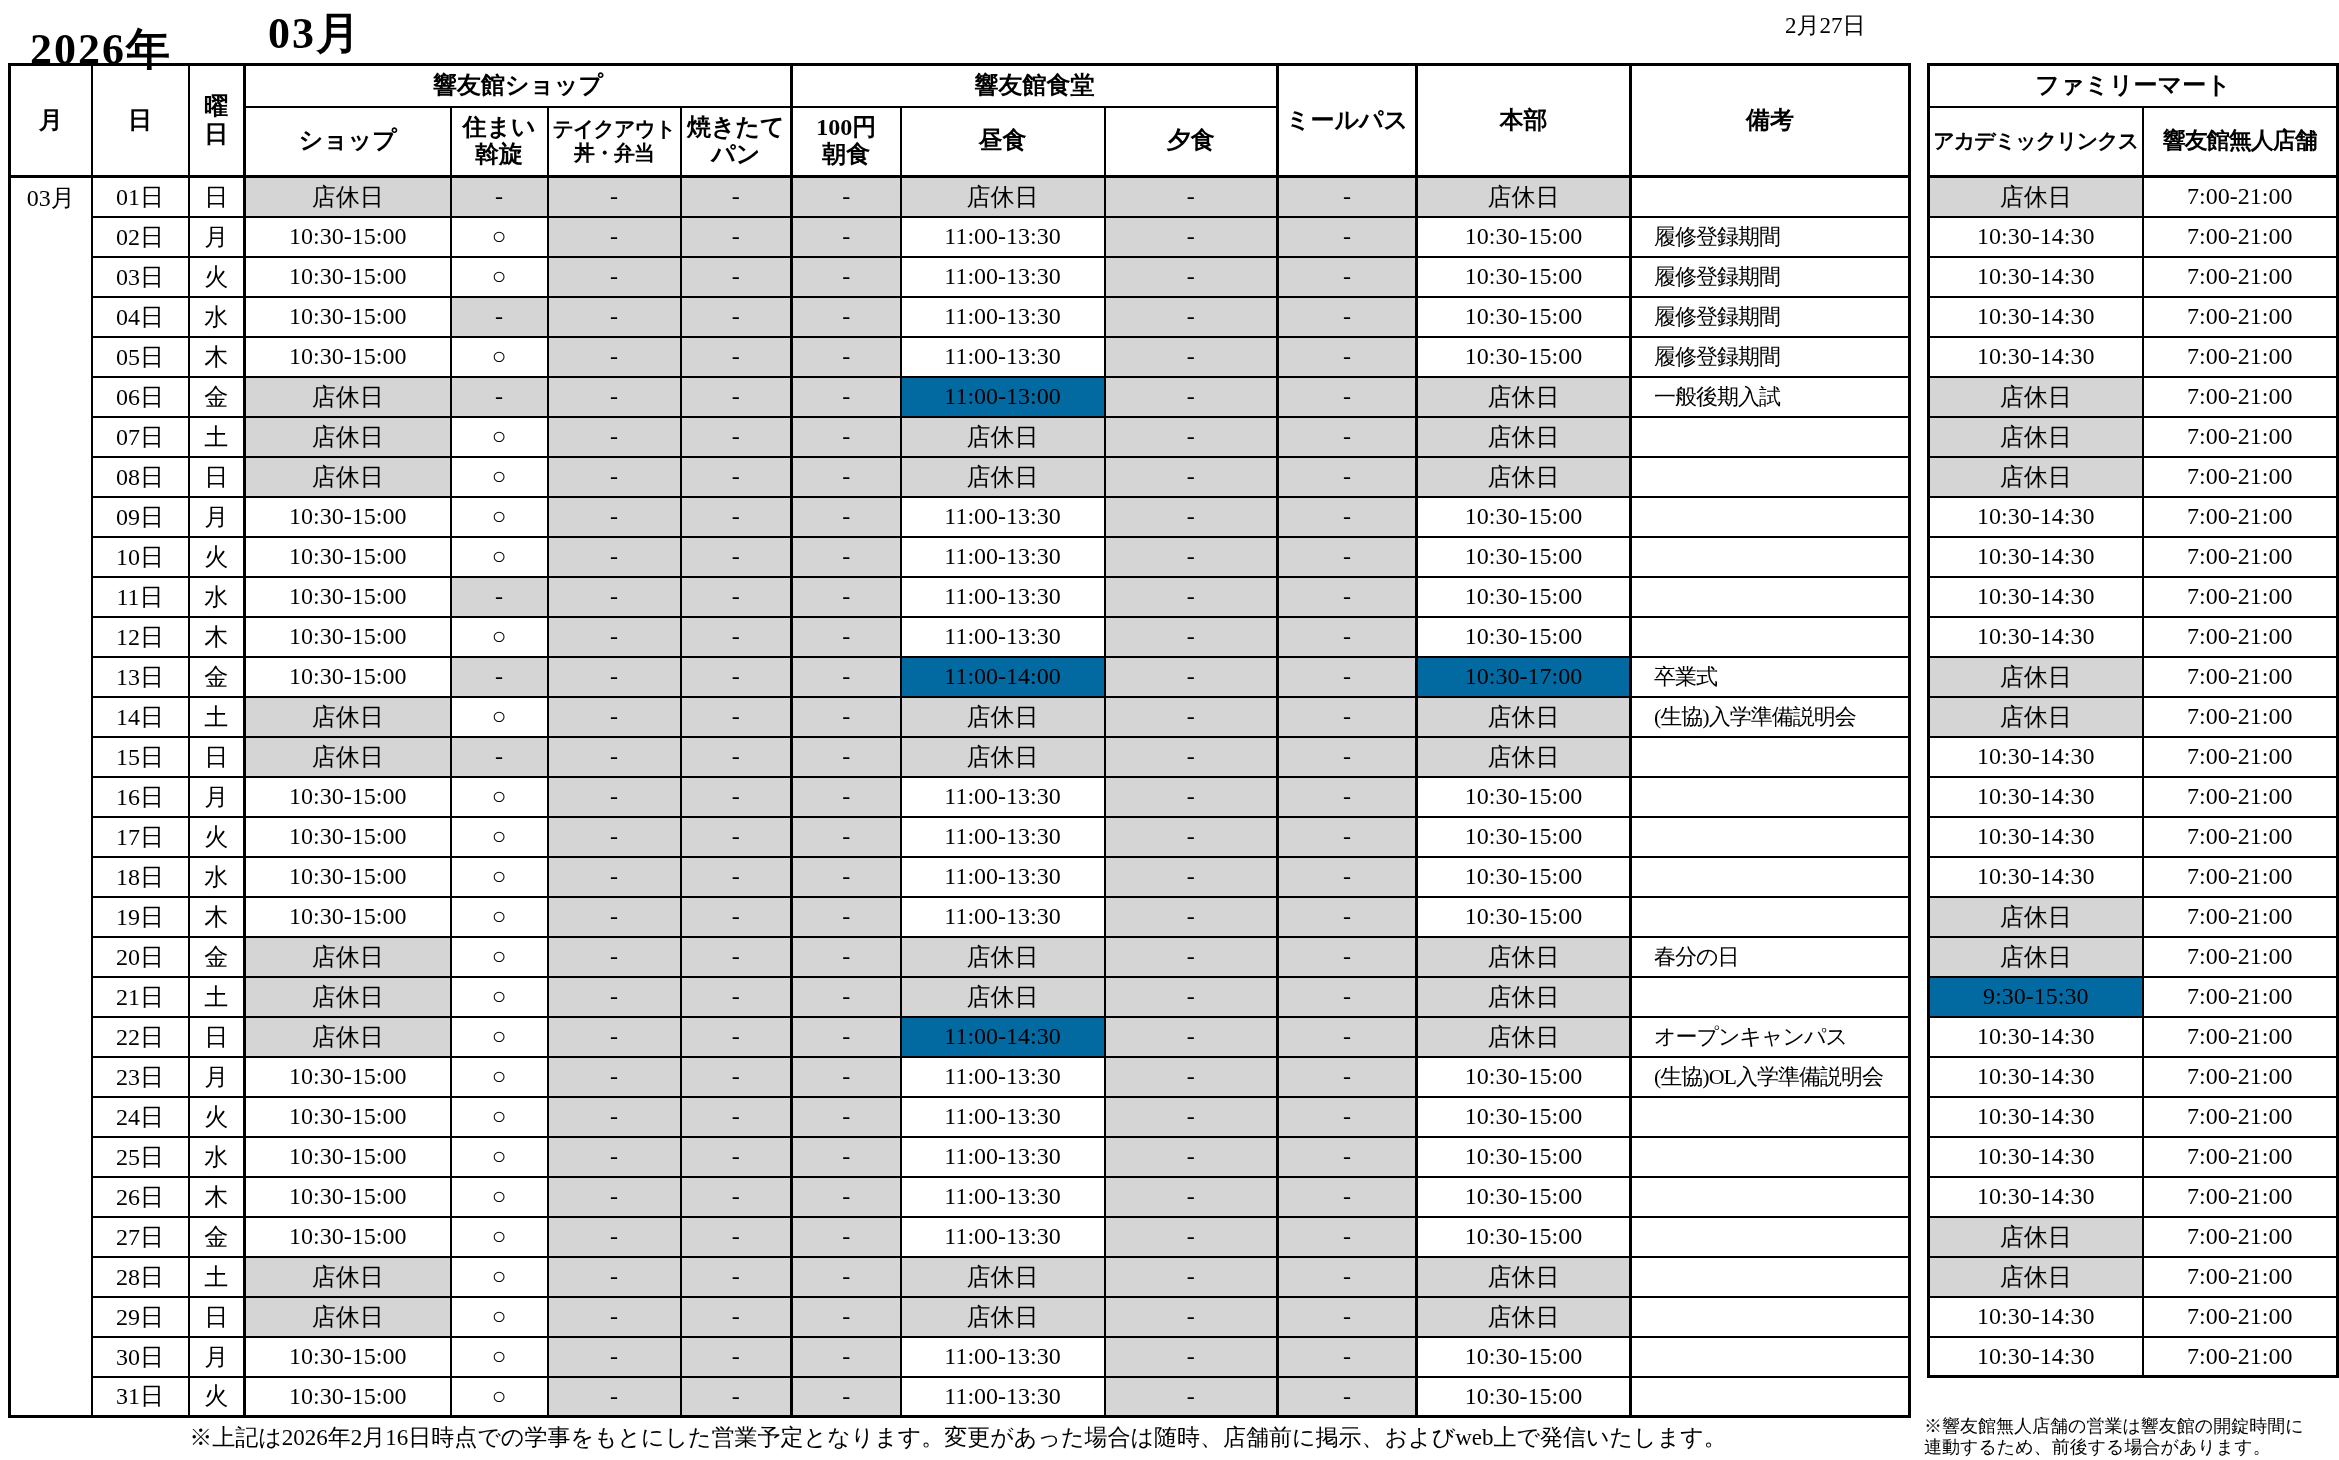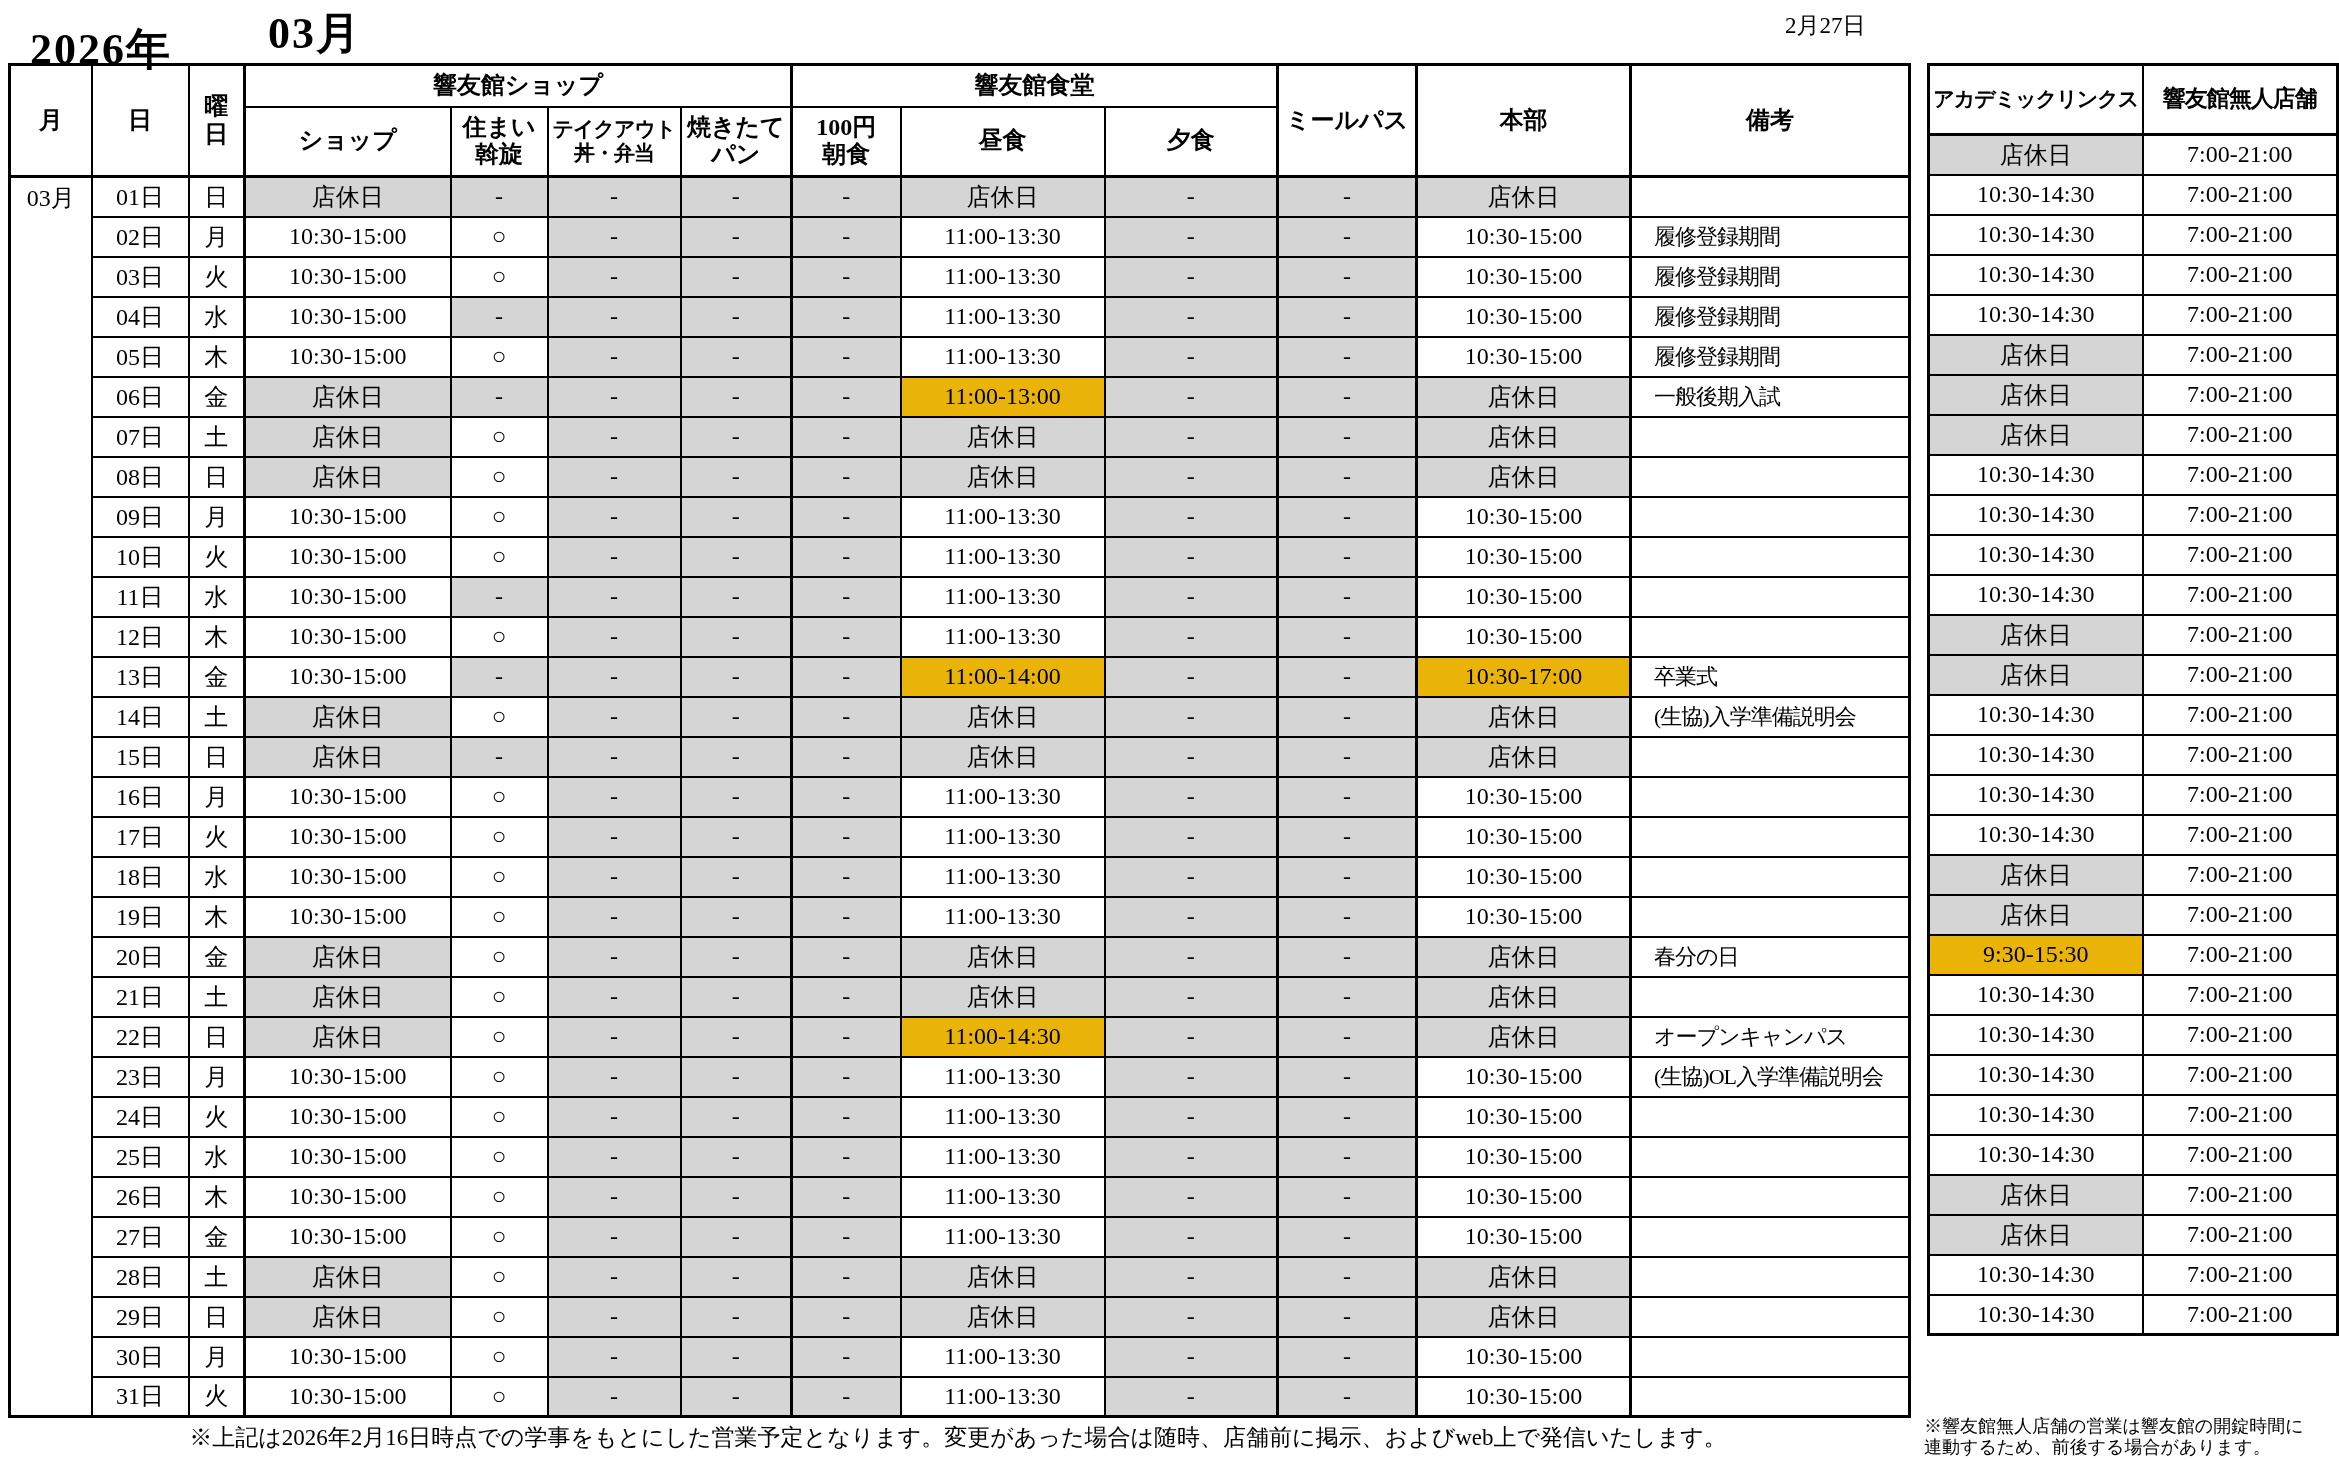--- a/index.html
+++ b/index.html
@@ -18,21 +18,21 @@
     border:2px solid #000;text-align:center;vertical-align:middle;
     font-size:24px;padding:0;white-space:nowrap;overflow:hidden;
   }
   th{font-weight:bold;white-space:pre-line;line-height:1.15;}
   .thead-r1{height:42px;}
   .thead-r2{height:70px;}
   tbody tr{height:40px;}
   tbody tr:first-child td{border-top-width:3px;}
   .t3{border-left-width:3px !important;}
   .gray{background:#d5d5d5;}
-  .yellow{background:#eab308;font-family:Liberation Serif, serif;}
+  .yellow{background:#0369a1;font-family:Liberation Serif, serif;}
   .note{text-align:left;padding-left:22px;font-size:22px;letter-spacing:-1px;}
   .month-cell{vertical-align:top;padding-top:4px;border-bottom-width:3px;}
   .small-th{font-size:21px;letter-spacing:-1px;}
   .fm-th2{font-size:23px;letter-spacing:-1px;}
   .footer-main{
     position:absolute;left:8px;top:1422px;width:1900px;text-align:center;font-size:23px;
   }
   .footer-fm{
     position:absolute;left:1924px;top:1416px;width:409px;text-align:left;
     font-size:18px;line-height:1.15;
@@ -527,20 +527,23 @@
         </tr>
       </tbody>
   </table>
 
   <table class="fm">
     <colgroup>
       <col style="width:214px">
         <col style="width:195px">
     </colgroup>
     <thead>
+      <tr class="thead-r1">
+        <th colspan="2">ファミリーマート</th>
+      </tr>
       <tr class="thead-r2">
         <th class="small-th">アカデミックリンクス</th>
         <th class="fm-th2">響友館無人店舗</th>
       </tr>
     </thead>
     <tbody>
         <tr>
           <td class="gray">店休日</td>
           <td>7:00-21:00</td>
         </tr>

